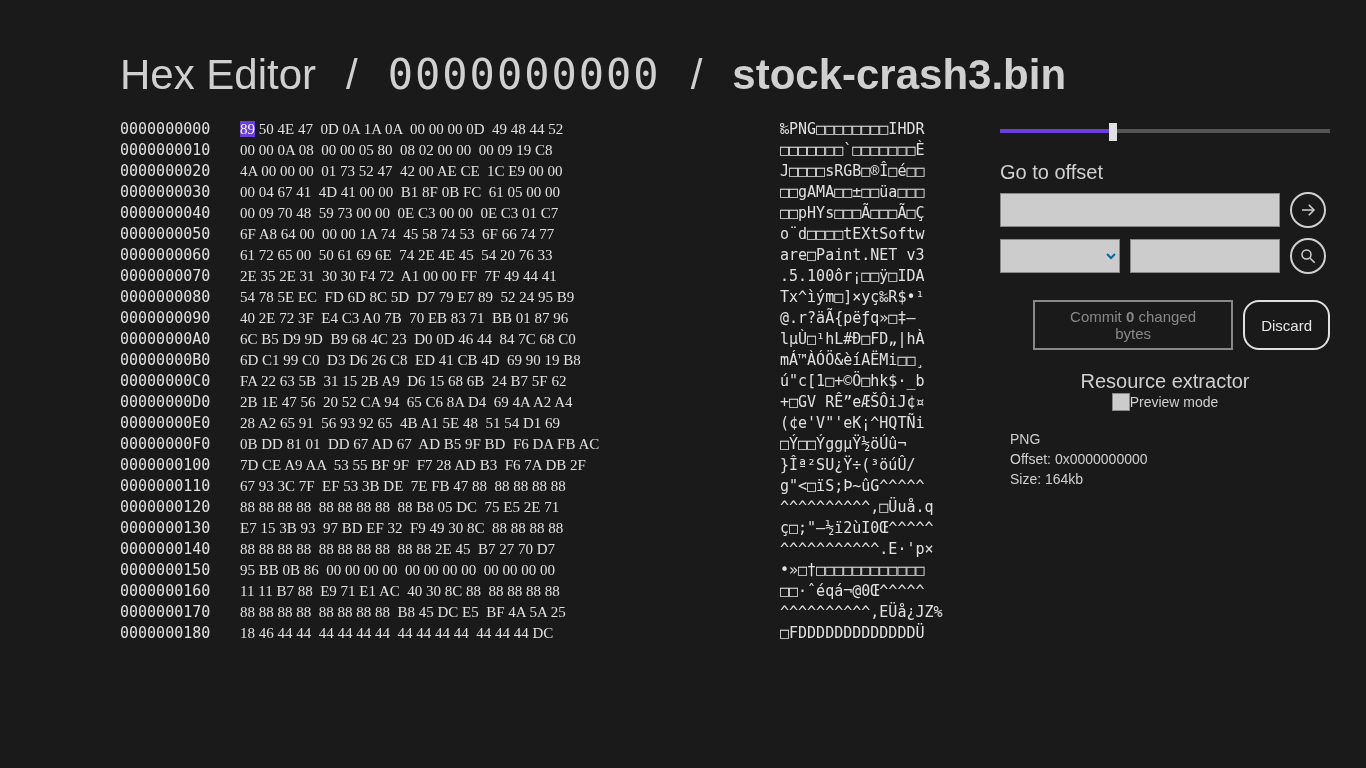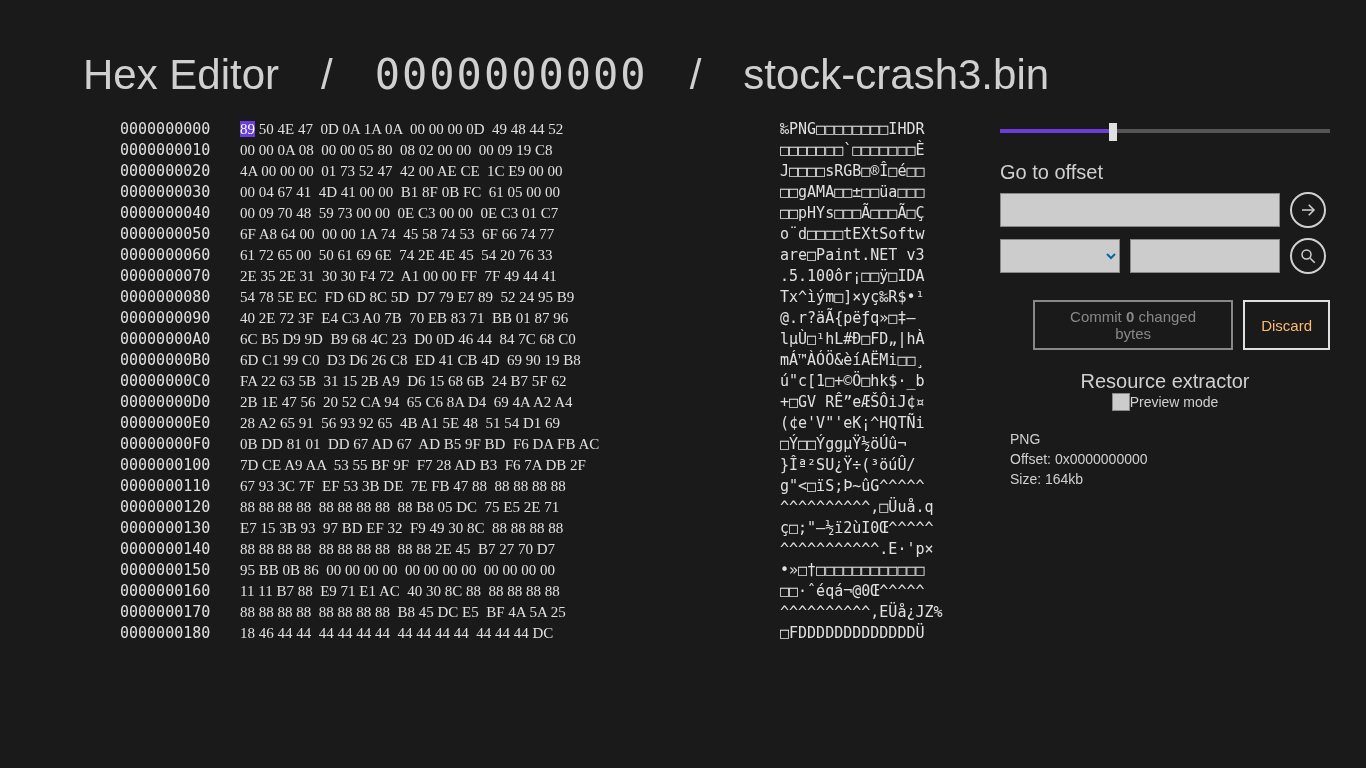--- a/index.html
+++ b/index.html
@@ -7,43 +7,43 @@
     background: #1a1a1a;
     color: #d0d0d0;
     font-family: "Segoe UI", sans-serif;
     width: 1366px;
     height: 768px;
     overflow: hidden;
   }
   .header {
     display: flex;
     align-items: baseline;
-    padding: 50px 0 20px 83px;
-    gap: 42px;
+    padding: 50px 0 20px 120px;
+    gap: 30px;
   }
   .header-app {
     font-size: 42px;
     font-weight: 200;
     color: #d0d0d0;
   }
   .header-sep {
     font-size: 42px;
     font-weight: 200;
     color: #d0d0d0;
   }
   .header-offset {
     font-size: 42px;
     font-weight: 400;
     font-family: Consolas, monospace;
     color: #d0d0d0;
     letter-spacing: 2px;
   }
   .header-file {
     font-size: 42px;
-    font-weight: 400;
+    font-weight: 700;
     color: #d0d0d0;
   }
   .main {
     display: flex;
     padding-left: 120px;
   }
   .hex-area {
     font-family: Consolas, monospace;
     font-size: 15px;
     line-height: 21px;
@@ -145,21 +145,22 @@
   .btn {
     border: 2px solid #888;
     background: transparent;
     color: #888;
     padding: 6px 16px;
     font-size: 15px;
     cursor: pointer;
   }
   .btn.enabled {
     border-color: #e0e0e0;
-    color: #fdba74;
+    color: #e5e5e5;
+    border-radius: 16px;
   }
   .res-row {
     display: flex;
     justify-content: space-between;
     align-items: center;
     margin-bottom: 18px;
     flex-direction: column;
   }
   .preview-row {
     display: flex;

